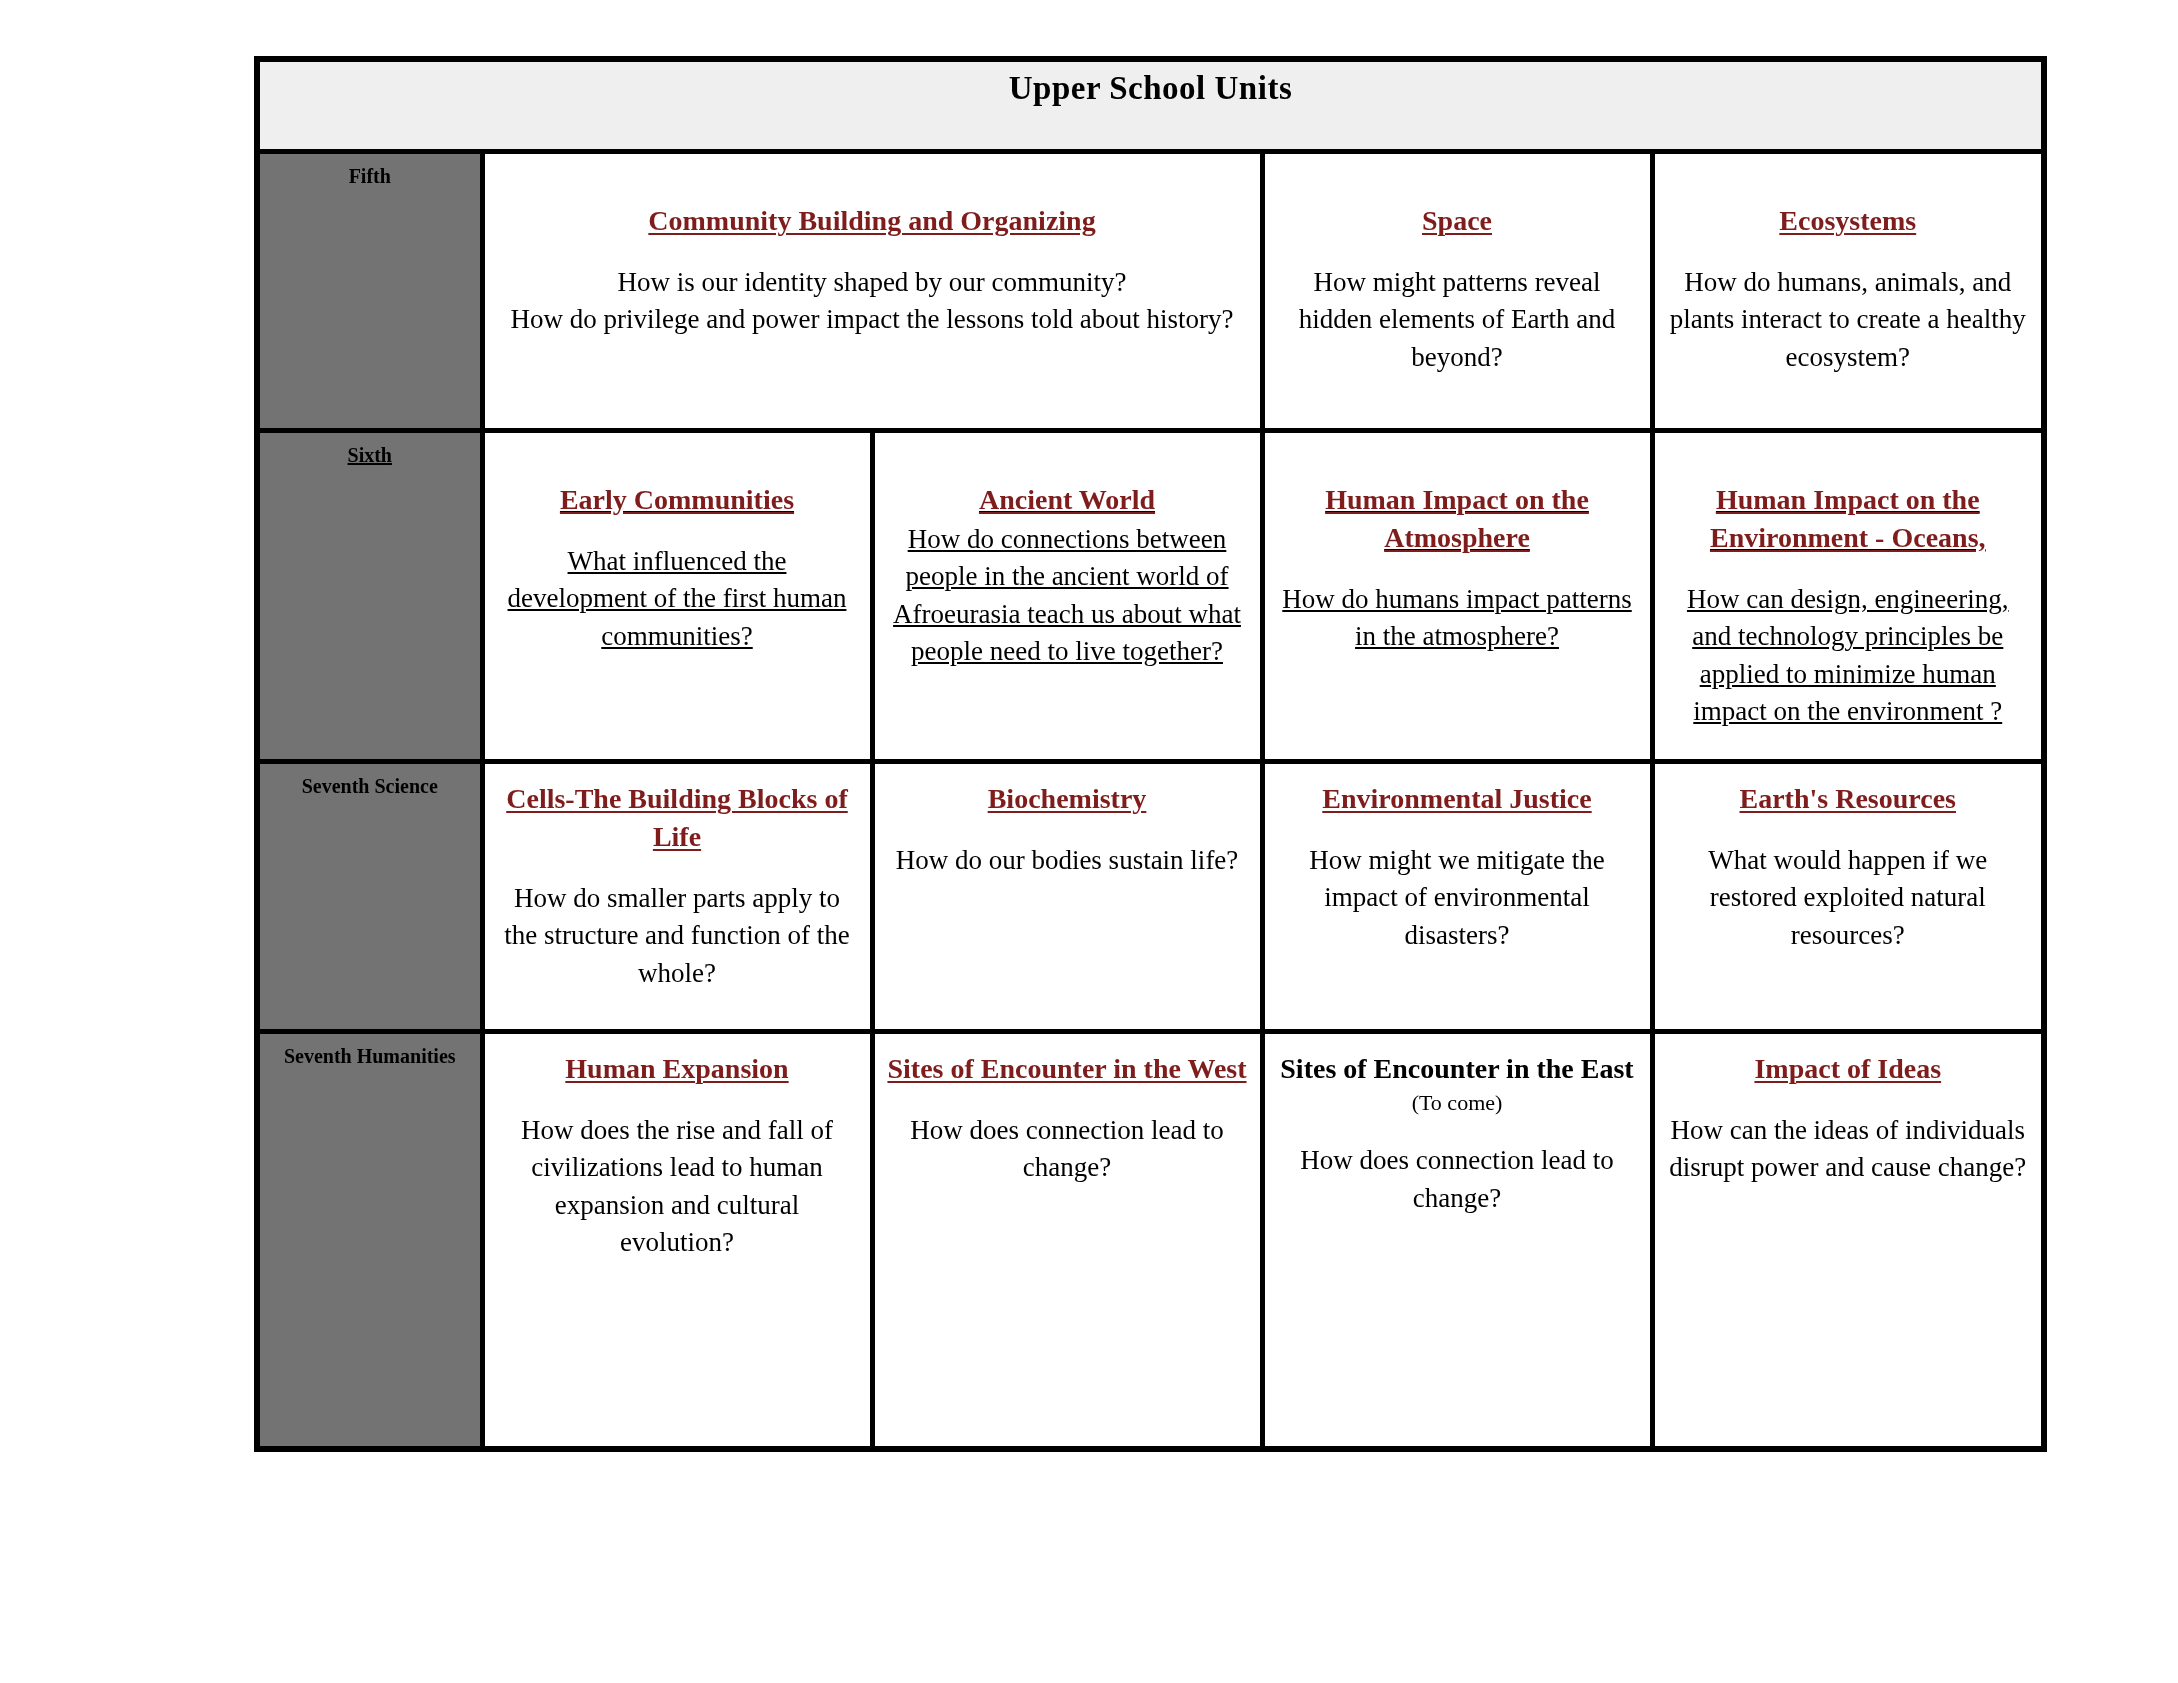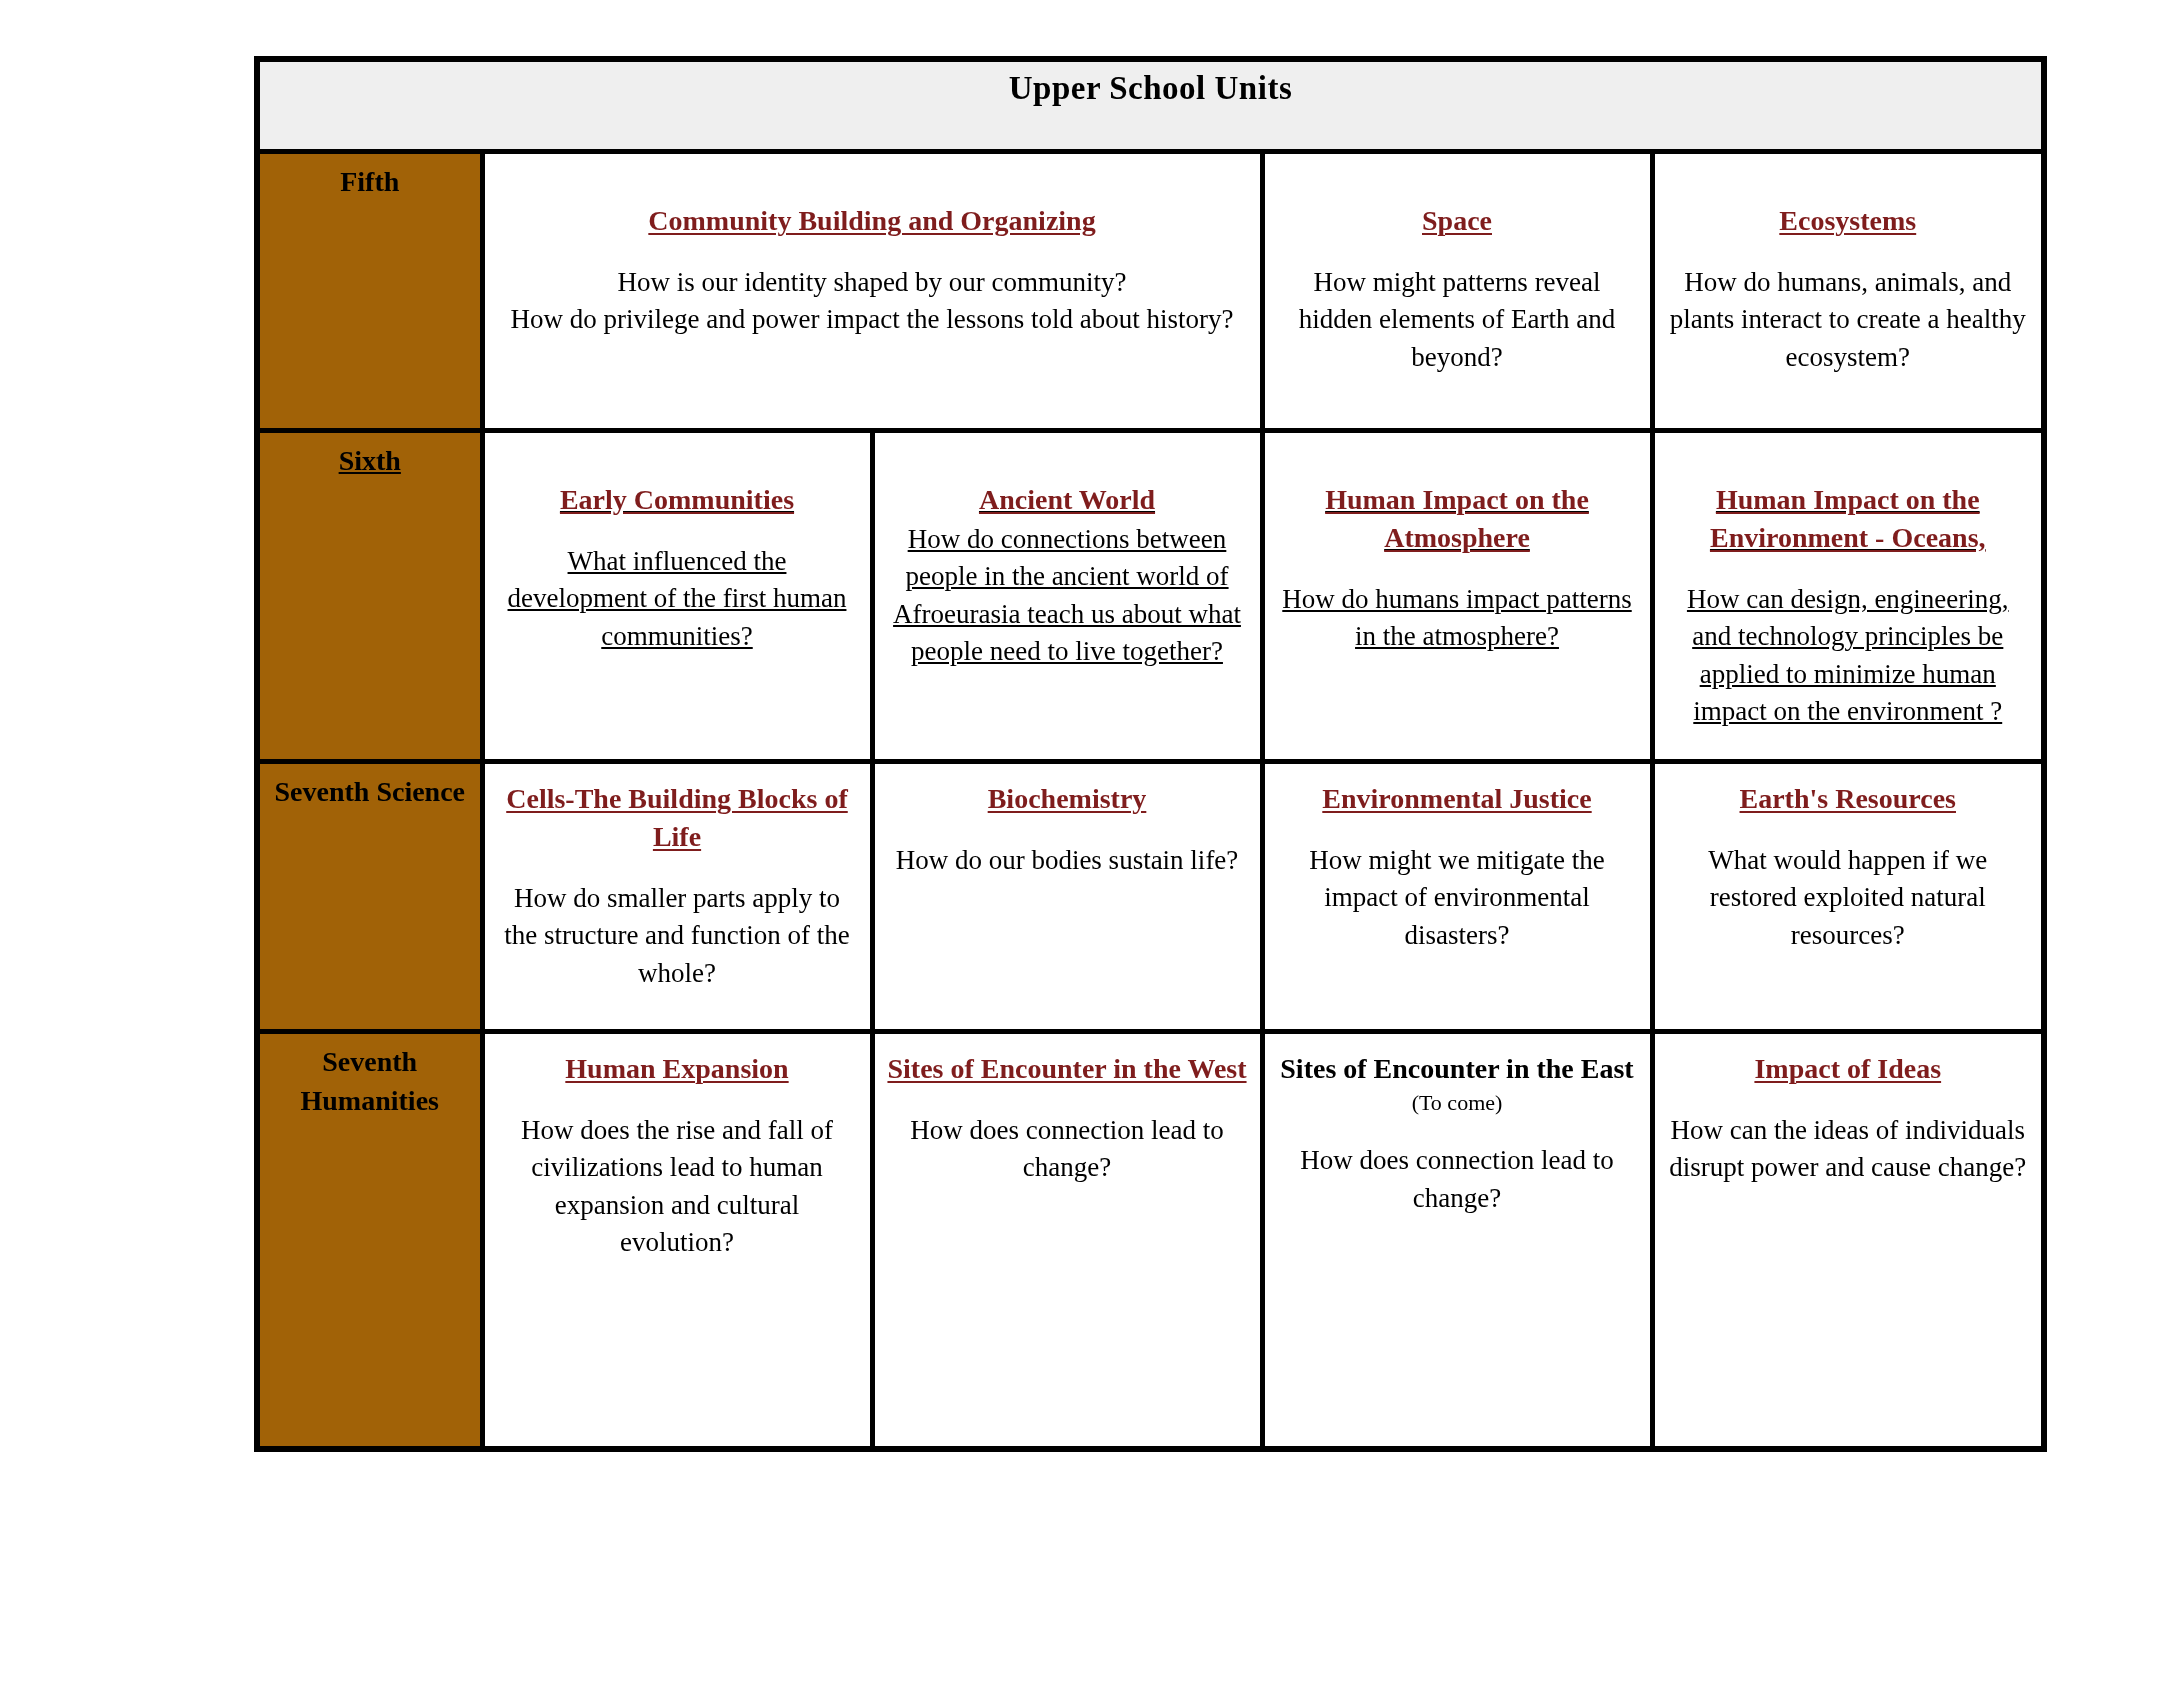--- a/index.html
+++ b/index.html
@@ -36,24 +36,24 @@
   }
   th.table-title-cell {
     background: #efefef;
     height: 71px;
     vertical-align: middle;
     font-size: 33px;
     font-weight: bold;
     letter-spacing: 0.5px;
   }
   td.row-label {
-    background: #a16207;
+    background: #737373;
     vertical-align: middle;
     font-weight: bold;
-    font-size: 28px;
+    font-size: 20px;
     line-height: 1.4;
     padding: 8px 18px;
   }
   tr.row-fifth    { height: 279px; }
   tr.row-sixth    { height: 331px; text-decoration: underline; }
   tr.row-science  { height: 270px; }
   tr.row-human    { height: 417px; }
   tr.row-fifth td.unit-cell, tr.row-sixth td.unit-cell { padding-top: 48px; }
   tr.row-science td.unit-cell, tr.row-human td.unit-cell { padding-top: 16px; }
   .unit-title {

